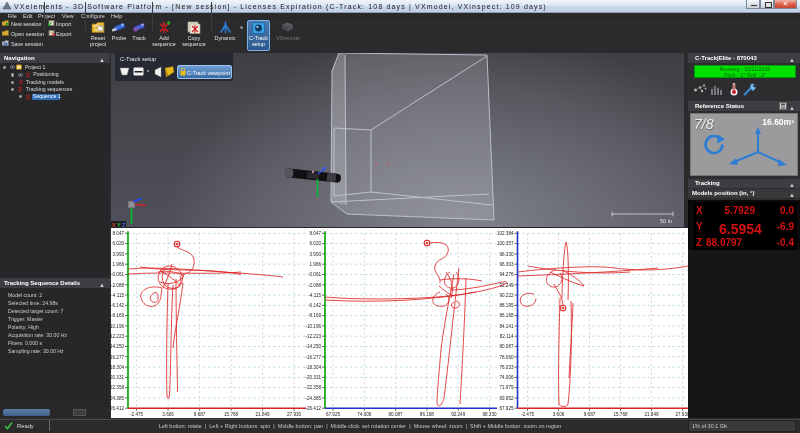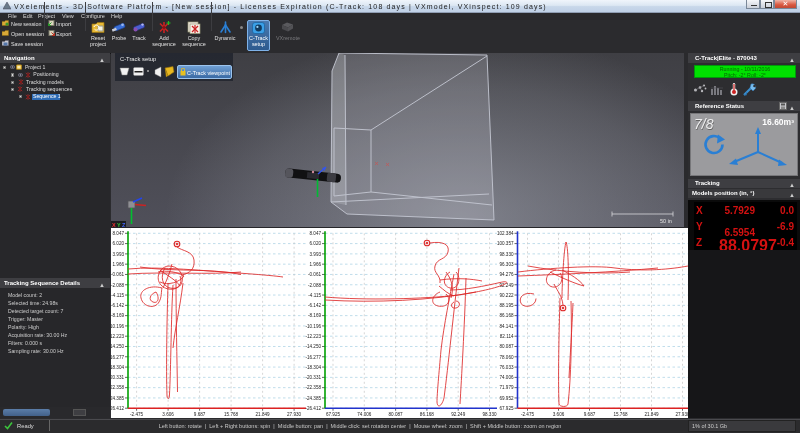--- a/index.html
+++ b/index.html
@@ -717,24 +717,24 @@
 
 <div class="abs phdr" style="left:688px;top:179px;width:112px;height:9px;line-height:9px;"><span style="margin-left:7px;">Tracking</span><span class="arr" style="top:1.5px;">▲</span></div>
 <div class="abs phdr" style="left:688px;top:189px;width:112px;height:9px;line-height:9px;background:#39393c;"><span style="margin-left:4px;">Models position (in, °)</span><span class="arr" style="top:1.5px;">▲</span></div>
 
 <div class="abs" style="left:688px;top:200px;width:112px;height:50px;background:#0a0a0a;"></div>
 <div class="abs" style="left:694px;top:202px;width:103px;height:48px;background:#000000;color:#d41111;font-weight:bold;">
   <div style="position:absolute;left:2px;top:3px;font-size:10px;">X</div>
   <div style="position:absolute;left:25px;top:3px;width:36px;text-align:right;font-size:10px;">5.7929</div>
   <div style="position:absolute;right:3px;top:3px;font-size:10px;">0.0</div>
   <div style="position:absolute;left:2px;top:19px;font-size:10px;">Y</div>
-  <div style="position:absolute;left:25px;top:25px;width:36px;text-align:right;font-size:10px;">6.5954</div>
+  <div style="position:absolute;left:25px;top:19px;width:36px;text-align:right;font-size:14px;">6.5954</div>
   <div style="position:absolute;right:3px;top:19px;font-size:10px;">-6.9</div>
   <div style="position:absolute;left:2px;top:35px;font-size:10px;">Z</div>
-  <div style="position:absolute;left:25px;top:35px;width:36px;text-align:right;font-size:16px;">88.0797</div>
+  <div style="position:absolute;left:12px;top:35px;width:36px;text-align:right;font-size:10px;">88.0797</div>
   <div style="position:absolute;right:3px;top:35px;font-size:10px;">-0.4</div>
 </div>
 
 <div class="abs" style="left:688px;top:250px;width:112px;height:168px;background:#161618;"></div>
 
 <div class="abs" style="left:111px;top:226.5px;width:573px;height:1.5px;background:#26262a;"></div>
 <div class="abs" style="left:109.5px;top:228px;width:1.5px;height:190px;background:#303034;"></div>
 
 <div class="abs" id="statusbar"></div>
 

